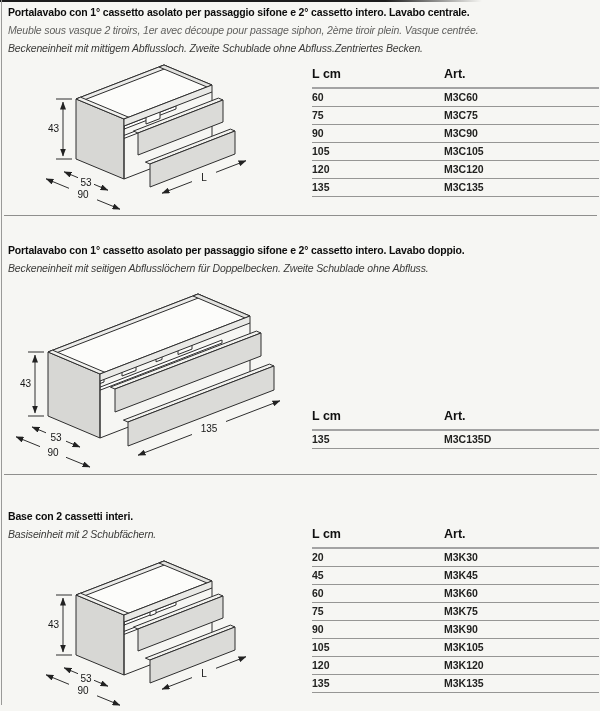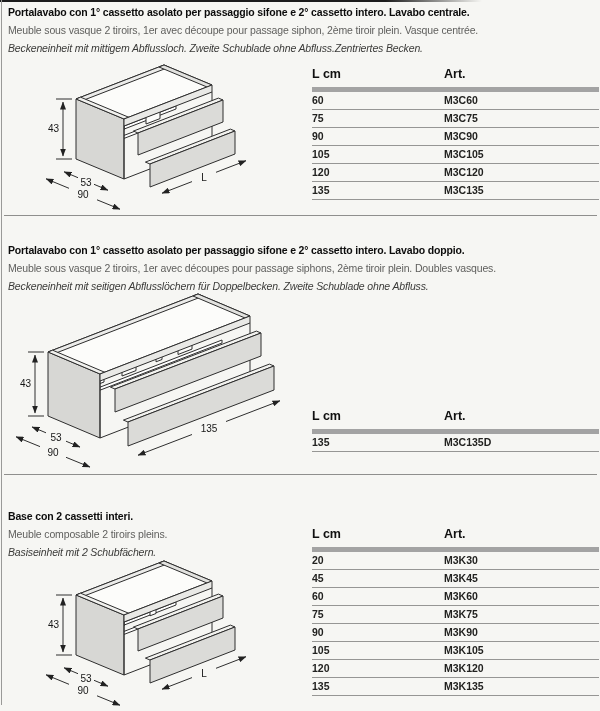--- a/index.html
+++ b/index.html
@@ -4,26 +4,26 @@
 <style>
   html,body{margin:0;padding:0;}
   body{width:600px;height:711px;background:#f6f6f3;font-family:"Liberation Sans",sans-serif;overflow:hidden;}
   #page{position:relative;width:600px;height:711px;background:#f6f6f3;}
   .top-edge{position:absolute;left:0;top:0;width:482px;height:2px;
     background:linear-gradient(to right,#1c1c1c 80%,rgba(28,28,28,0));}
   .left-edge{position:absolute;left:1px;top:0;bottom:6px;width:1px;background:#9a9a98;}
   .sec-head{position:absolute;left:8px;right:6px;}
   .sec-head p{margin:0;line-height:18px;font-size:10.5px;letter-spacing:-0.15px;white-space:nowrap;}
   .t-it{font-weight:700;color:#0c0c0c;}
-  .t-fr{color:#5f5f5d;}
+  .t-fr{font-style:italic;color:#5f5f5d;}
   .t-de{color:#3a3a38;font-style:italic;}
   .rule{position:absolute;left:4px;right:3px;height:1px;background:#8f8f8d;}
   table.spec{position:absolute;left:312px;width:287px;border-collapse:collapse;}
   table.spec th{font:700 12.5px/1 "Liberation Sans",sans-serif;color:#101010;text-align:left;
-    padding:4px 0 6px 0;border-bottom:5px solid #a3a3a3;}
+    padding:4px 0 6px 0;border-bottom:2px solid #a3a3a3;}
   table.spec th:first-child{width:46%;}
   table.spec td{font:700 10.5px/1 "Liberation Sans",sans-serif;color:#222220;
     padding:3px 0 3.5px 0;border-bottom:1px solid #969694;margin-top:48px;}
   svg.draw{position:absolute;}
   svg.draw text{font-family:"Liberation Sans",sans-serif;font-size:10px;fill:#161616;}
 </style>
 </head>
 <body>
 
 <div id="page">
@@ -117,21 +117,20 @@
           <td>135</td>
           <td>M3C135</td>
         </tr>
     </tbody>
   </table>
 
   <div class="rule" style="top:215px"></div>
 
   <div class="sec-head" style="top:241px">
     <p class="t-it">Portalavabo con 1° cassetto asolato per passaggio sifone e 2° cassetto intero. Lavabo doppio.</p>
-    <p class="t-fr">Meuble sous vasque 2 tiroirs, 1er avec découpes pour passage siphons, 2ème tiroir plein. Doubles vasques.</p>
     <p class="t-de">Beckeneinheit mit seitigen Abflusslöchern für Doppelbecken. Zweite Schublade ohne Abfluss.</p>
   </div>
 
   <svg class="draw" style="left:10px;top:290px" width="292" height="182" viewBox="0 0 292 182">
     <defs>
       <marker id="ah2" viewBox="0 0 8 6" refX="7.5" refY="3" markerWidth="8" markerHeight="6" orient="auto">
         <path d="M0,0L8,3L0,6Z" fill="#222"></path>
       </marker>
     </defs>
     <g stroke="#2e2e2e" stroke-width="1" fill="none" stroke-linejoin="round">
@@ -191,21 +190,20 @@
           <td>135</td>
           <td>M3C135D</td>
         </tr>
     </tbody>
   </table>
 
   <div class="rule" style="top:474px"></div>
 
   <div class="sec-head" style="top:507px">
     <p class="t-it">Base con 2 cassetti interi.</p>
-    <p class="t-fr">Meuble composable 2 tiroirs pleins.</p>
     <p class="t-de">Basiseinheit mit 2 Schubfächern.</p>
   </div>
 
   <svg class="draw" style="left:36px;top:558px" width="265" height="152" viewBox="0 0 265 152">
     <defs>
       <marker id="ah3" viewBox="0 0 8 6" refX="7.5" refY="3" markerWidth="8" markerHeight="6" orient="auto">
         <path d="M0,0L8,3L0,6Z" fill="#222"></path>
       </marker>
     </defs>
     <g stroke="#2e2e2e" stroke-width="1" fill="none" stroke-linejoin="round">

